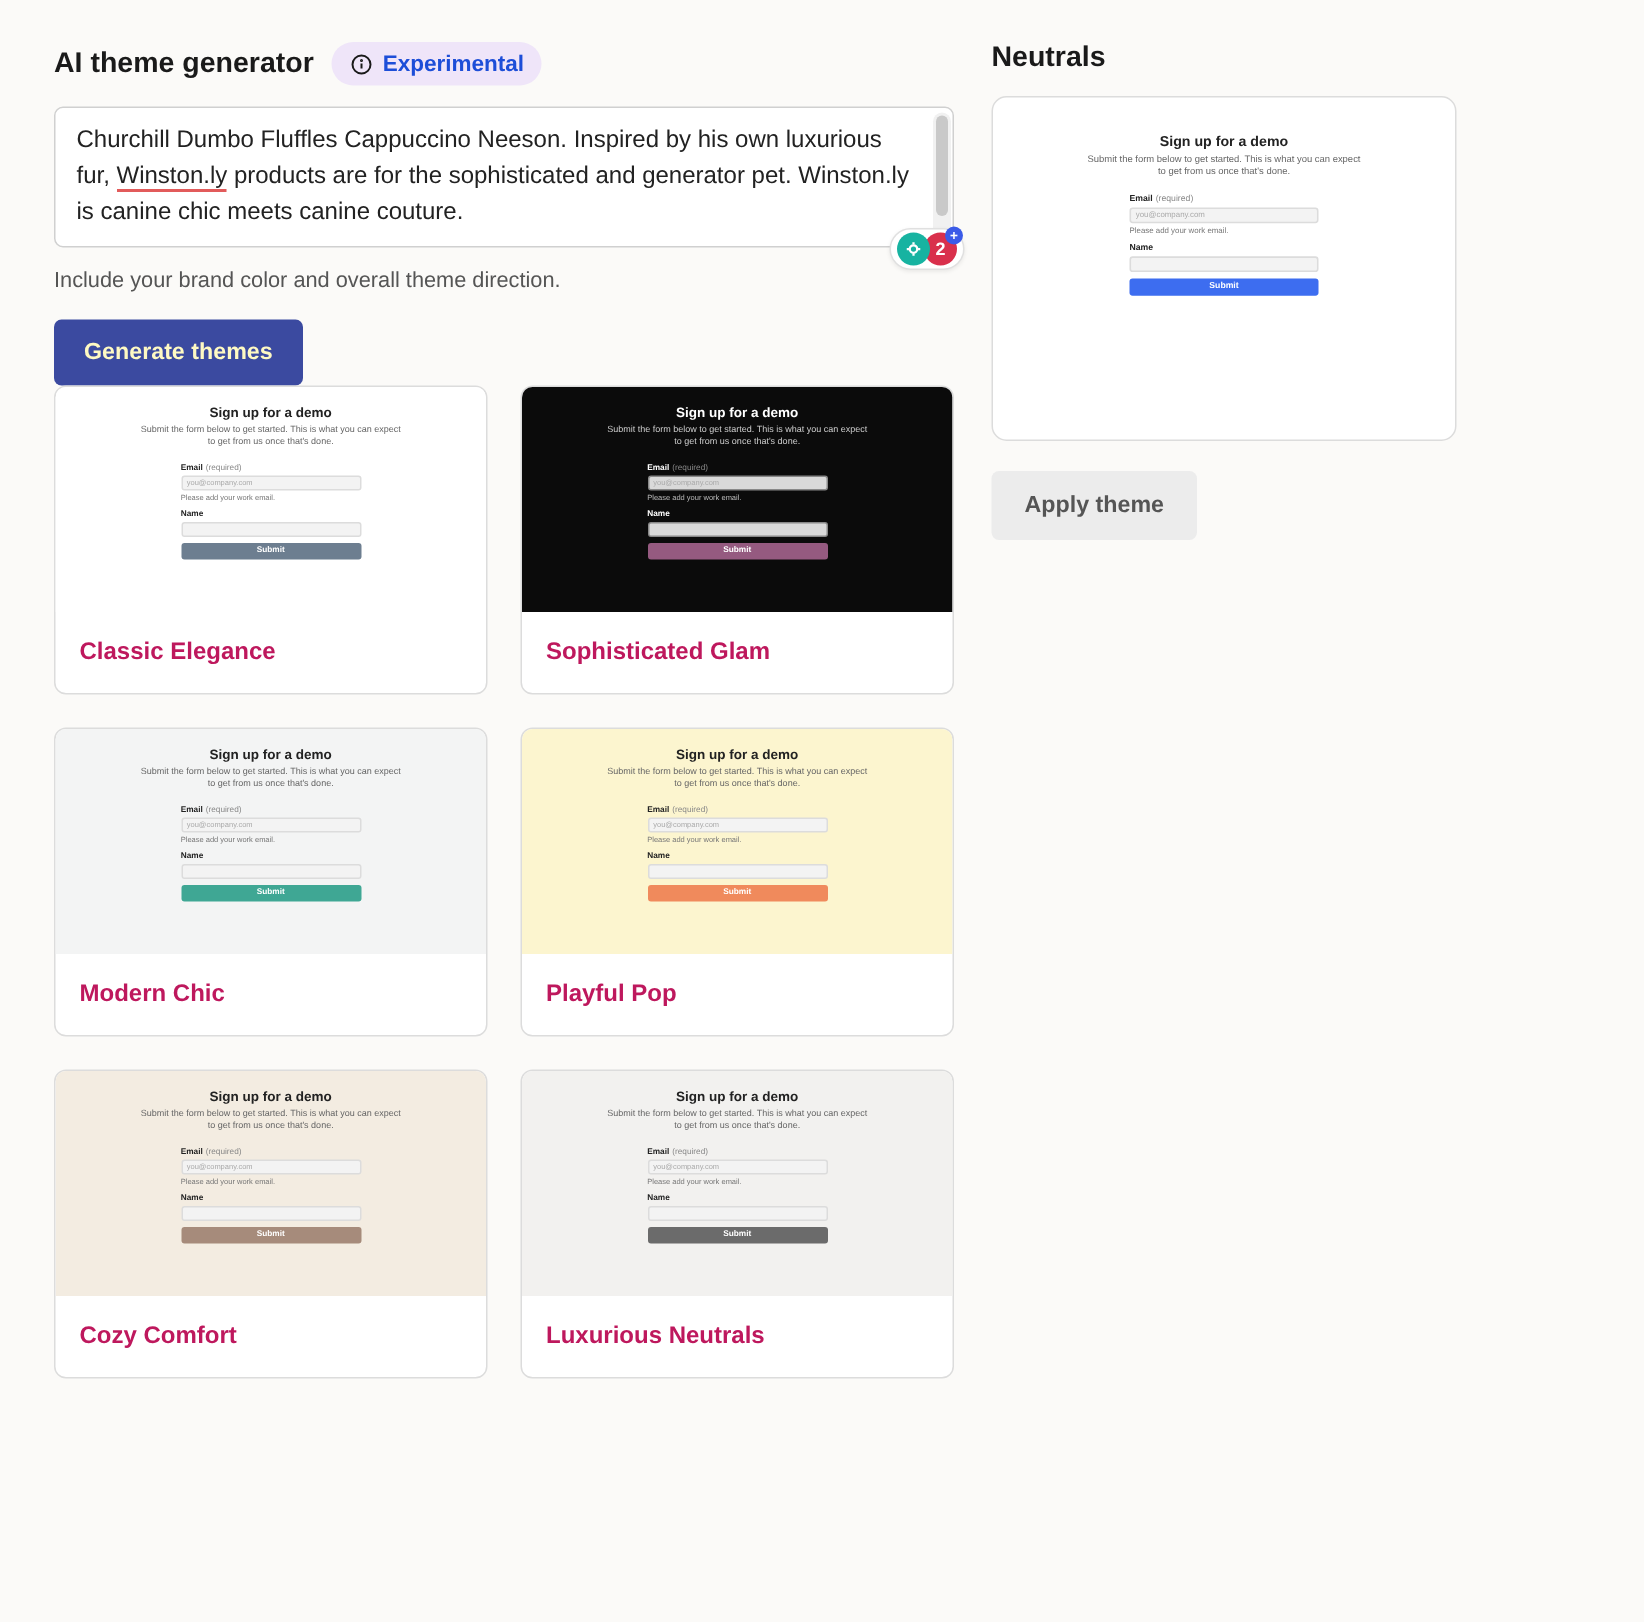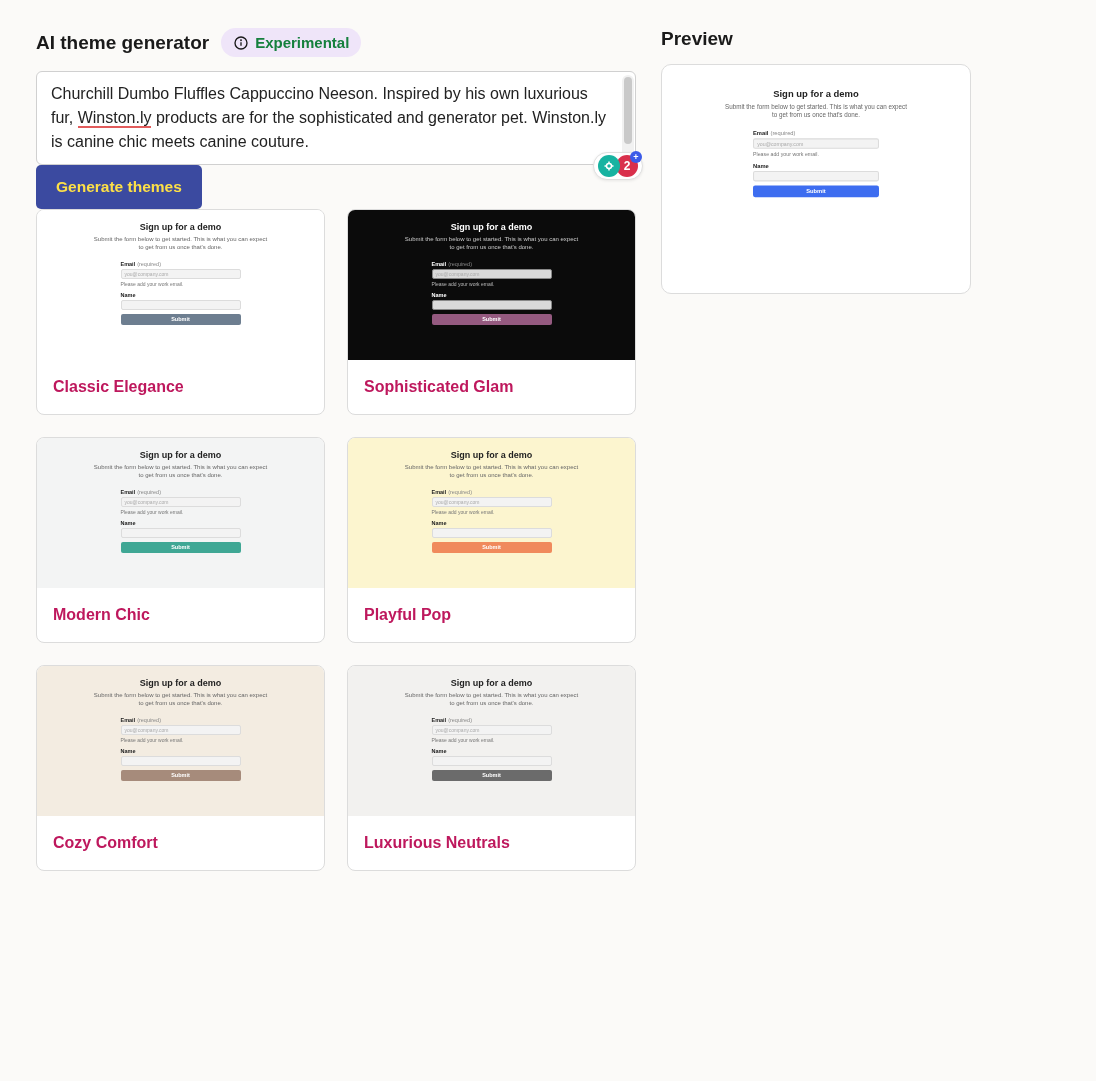--- a/index.html
+++ b/index.html
@@ -12,21 +12,21 @@
   color: #1a1a1a;
 }
 .layout { display: flex; gap: 21px; }
 .main-col { width: 600px; }
 .side-col { width: 310px; margin-left: 4px; }
 
 .heading-row { display: flex; align-items: center; gap: 12px; margin-bottom: 14px; }
 .section-title { font-size: 19px; font-weight: 700; color: #1a1a1a; }
 .badge {
   display: inline-flex; align-items: center; gap: 6px;
-  background: #efe5f9; color: #15803d;
+  background: #efe5f9; color: #1d4ed8;
   padding: 6px 12px; border-radius: 16px;
   font-size: 15px; font-weight: 600;
 }
 .badge svg { width: 16px; height: 16px; }
 
 .prompt-box {
   position: relative;
   width: 600px;
   border: 1px solid #d0d0d0;
   border-radius: 6px;
@@ -51,21 +51,21 @@
   box-shadow: 0 1px 3px rgba(0,0,0,0.08);
 }
 .pill-circle { width: 22px; height: 22px; border-radius: 50%; display:flex; align-items:center; justify-content:center; color:#fff; font-size:12px; font-weight:700; }
 .pill-teal { background:#17b3a1; margin-right:-4px; z-index:1;}
 .pill-red { background:#d9304c; position:relative;}
 .pill-plus { position:absolute; top:-4px; right:-4px; width:12px; height:12px; border-radius:50%; background:#3b5be8; color:#fff; font-size:9px; display:flex; align-items:center; justify-content:center;}
 
 .hint { font-size: 14.5px; color: #555; margin-top: 14px; margin-bottom: 18px; }
 
 .btn-primary {
-  background: #3b4aa0; color: #fde047; border: none;
+  background: #3b4aa0; color: #fef9c3; border: none;
   font-size: 15.5px; font-weight: 700;
   padding: 13px 20px; border-radius: 5px; cursor: pointer;
 }
 
 .sub-title { font-size: 19px; font-weight: 700; margin-top: 40px; margin-bottom: 16px; }
 
 .theme-grid { display: grid; grid-template-columns: 1fr 1fr; gap: 22px; }
 .theme-card {
   border: 1px solid #dcdcdc; border-radius: 8px; overflow: hidden;
   background: #fff; cursor: pointer;
@@ -155,20 +155,21 @@
               <path d="M12 3v3M12 18v3M3 12h3M18 12h3"></path>
             </svg>
         </div>
         <div class="pill-circle pill-red">
           <span>2</span>
           <div class="pill-plus">+</div>
         </div>
       </div>
     </div>
 
+    <div class="hint">Include your brand color and overall theme direction.</div>
 
     <button class="btn-primary">Generate themes</button>
 
 
     <div class="theme-grid" id="theme-grid">
         <div class="theme-card">
   <div class="theme-preview bg-white">
     <div class="mini-form ">
       <div class="mf-title">Sign up for a demo</div>
       <div class="mf-sub">Submit the form below to get started. This is what you can expect to get from us once that's done.</div>
@@ -272,36 +273,37 @@
         <div class="mf-btn btn-gray">Submit</div>
       </div>
     </div>
   </div>
           <div class="theme-label">Luxurious Neutrals</div>
         </div>
       </div>
   </div>
 
   <div class="side-col">
-    <div class="side-title">Preview</div>
+    <div class="side-title">Neutrals</div>
     <div class="preview-panel">
       <div id="preview-slot">
   <div style="height:auto;background:transparent" class="theme-preview bg-lightblue">
     <div class="mini-form preview-mini">
       <div class="mf-title">Sign up for a demo</div>
       <div class="mf-sub">Submit the form below to get started. This is what you can expect to get from us once that's done.</div>
       <div class="mf-body">
         <span class="mf-label">Email</span>
         <span class="mf-req"> (required)</span>
         <div class="mf-input">you@company.com</div>
         <div class="mf-hint">Please add your work email.</div>
         <span class="mf-label">Name</span>
         <div class="mf-input"></div>
         <div class="mf-btn btn-blue">Submit</div>
       </div>
     </div>
   </div>
         </div>
     </div>
     <div class="action-row">
+      <button class="btn-apply">Apply theme</button>
     </div>
   </div>
 </div>
 
 </body></html>

